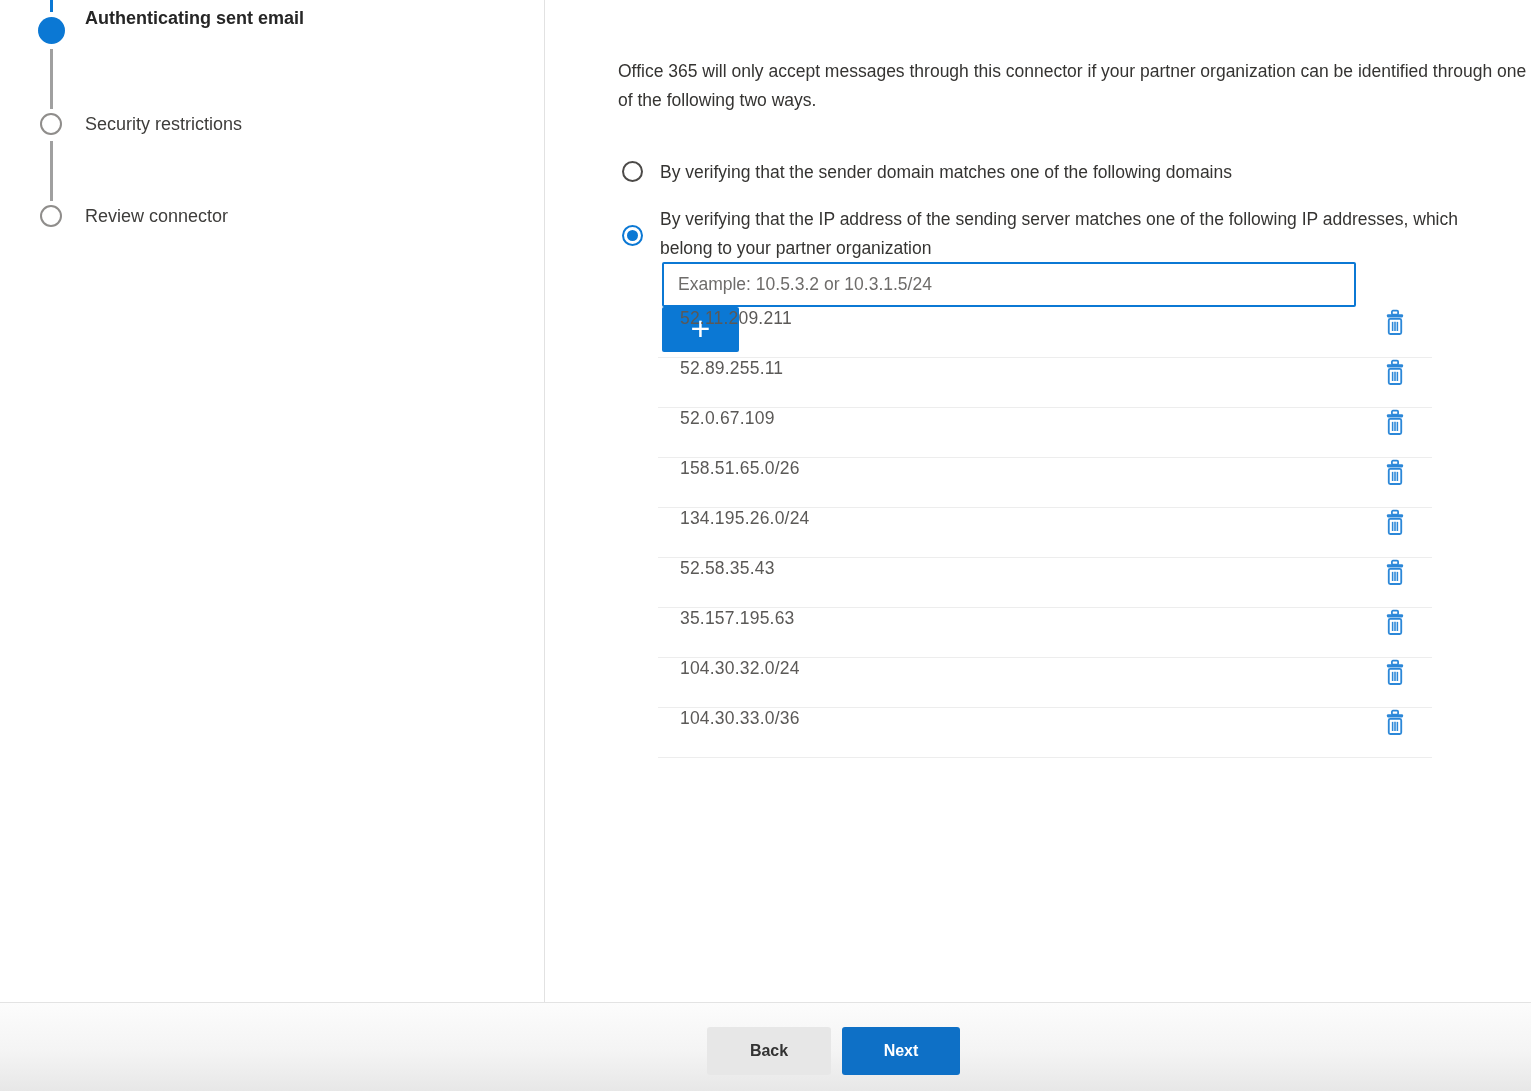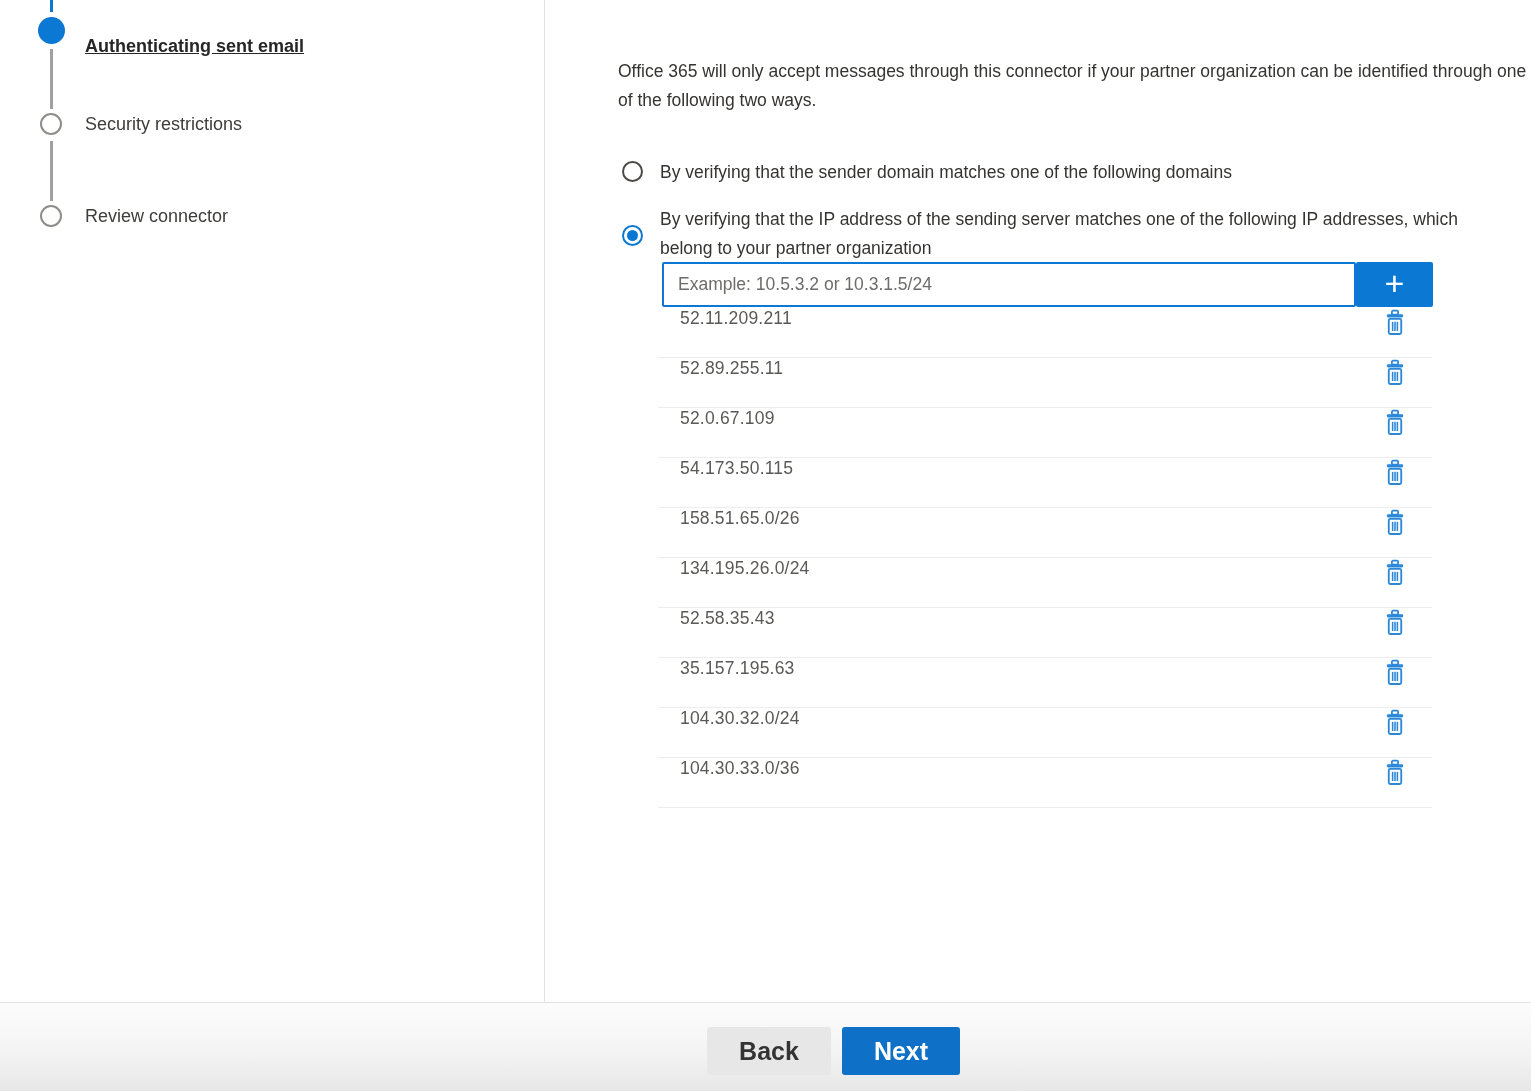--- a/index.html
+++ b/index.html
@@ -32,21 +32,21 @@
   }
   .step-dot-empty{
     position:absolute; left:40px; width:22px; height:22px;
     border-radius:50%; background:#fff; border:2.5px solid #8f8d8b;
   }
   .dot-2{top:113px;}
   .dot-3{top:205px;}
   .step-label{
     position:absolute; left:85px; font-size:18px; color:#3e3d3b; white-space:nowrap;
   }
-  .step-label.current{top:36px; font-weight:bold; color:#262626;text-decoration:underline;}
+  .step-label.current{top:8px; font-weight:bold; color:#262626;}
   .label-2{top:114px;}
   .label-3{top:206px;}
 
   
   .content{position:absolute; left:546px; top:0; width:985px; height:1002px; background:#fff;margin-top:40px;}
 
   .intro{
     position:absolute; left:72px; top:17px; width:910px;
     font-size:17.5px; line-height:28.5px; color:#353432;
   }
@@ -59,21 +59,21 @@
     border:2px solid #4c4a48; background:#fff; margin-top:3px;
     display:flex; align-items:center; justify-content:center;
   }
   .radio-option.selected .radio-circle{border-color:var(--accent);}
   .radio-inner{width:11px; height:11px; border-radius:50%; background:transparent;}
   .radio-option.selected .radio-inner{background:var(--accent);}
   .radio-label{
     margin-left:17px; max-width:832px; font-size:17.5px; line-height:28.5px; color:#353432;
   }
 
-  .ip-input-row{position:absolute; left:116px; top:222px; display:flex; align-items:stretch;}
+  .ip-input-row{position:absolute; left:116px; top:222px; display:flex; align-items:stretch;flex-direction:column;}
   .ip-input{
     width:694px; height:45px; border:2px solid var(--accent); border-radius:2px;
     font-family:"Liberation Sans", sans-serif; font-size:17.5px; color:#333;
     padding:0 14px; outline:none;
   }
   .ip-input::placeholder{color:#6e6c6a; opacity:1;}
   .add-btn{
     width:77px; height:45px; margin-left:0; border:none; border-radius:2px;
     background:var(--accent); color:#fff; font-size:34px; font-weight:200;
     line-height:1; cursor:pointer; display:flex; align-items:center; justify-content:center;
@@ -92,21 +92,21 @@
   }
 
   
   .footer{
     position:absolute; left:0; top:1002px; width:1531px; height:89px;
     background:linear-gradient(180deg,#fcfcfc 0%,#f4f4f4 55%,#e7e7e7 100%);
     border-top:1px solid #e3e3e3;
   }
   .footer-btn{
     position:absolute; top:24px; height:48px; border:none; border-radius:3px;
-    font-family:"Liberation Sans", sans-serif; font-size:25px; font-weight:600;
+    font-family:"Liberation Sans", sans-serif; font-size:16px; font-weight:600;
     cursor:pointer;
   }
   .back-btn{left:707px; width:124px; background:#e7e7e7; color:#333;}
   .next-btn{left:842px; width:118px; background:#0e70c6; color:#fff;}
 </style>
 </head>
 <body>
 
 <div class="side-panel">
   <div class="stepper-line line-top done"></div>
@@ -183,33 +183,20 @@
         <rect x="8.6" y="1.6" width="6.8" height="4.4" rx="1.2" fill="none" stroke="#2b87d8" stroke-width="1.9"></rect>
         <rect x="3.2" y="5.4" width="17.6" height="3.6" rx="1.2" fill="#2b87d8"></rect>
         <rect x="5.2" y="10.6" width="13.6" height="16.4" rx="1.6" fill="none" stroke="#2b87d8" stroke-width="2"></rect>
         <line x1="9.4" y1="13.8" x2="9.4" y2="23.8" stroke="#2b87d8" stroke-width="1.7"></line>
         <line x1="12" y1="13.8" x2="12" y2="23.8" stroke="#2b87d8" stroke-width="1.7"></line>
         <line x1="14.6" y1="13.8" x2="14.6" y2="23.8" stroke="#2b87d8" stroke-width="1.7"></line>
       </svg>
     </button>
   </div>
 
-  <div class="ip-row">
-    <span class="ip-text">54.173.50.115</span>
-    <button class="trash-btn">
-      <svg width="22" height="27" viewBox="0 0 24 29">
-        <rect x="8.6" y="1.6" width="6.8" height="4.4" rx="1.2" fill="none" stroke="#2b87d8" stroke-width="1.9"></rect>
-        <rect x="3.2" y="5.4" width="17.6" height="3.6" rx="1.2" fill="#2b87d8"></rect>
-        <rect x="5.2" y="10.6" width="13.6" height="16.4" rx="1.6" fill="none" stroke="#2b87d8" stroke-width="2"></rect>
-        <line x1="9.4" y1="13.8" x2="9.4" y2="23.8" stroke="#2b87d8" stroke-width="1.7"></line>
-        <line x1="12" y1="13.8" x2="12" y2="23.8" stroke="#2b87d8" stroke-width="1.7"></line>
-        <line x1="14.6" y1="13.8" x2="14.6" y2="23.8" stroke="#2b87d8" stroke-width="1.7"></line>
-      </svg>
-    </button>
-  </div>
 
 
   <div class="ip-row">
     <span class="ip-text">158.51.65.0/26</span>
     <button class="trash-btn">
       <svg width="22" height="27" viewBox="0 0 24 29">
         <rect x="8.6" y="1.6" width="6.8" height="4.4" rx="1.2" fill="none" stroke="#2b87d8" stroke-width="1.9"></rect>
         <rect x="3.2" y="5.4" width="17.6" height="3.6" rx="1.2" fill="#2b87d8"></rect>
         <rect x="5.2" y="10.6" width="13.6" height="16.4" rx="1.6" fill="none" stroke="#2b87d8" stroke-width="2"></rect>
         <line x1="9.4" y1="13.8" x2="9.4" y2="23.8" stroke="#2b87d8" stroke-width="1.7"></line>

